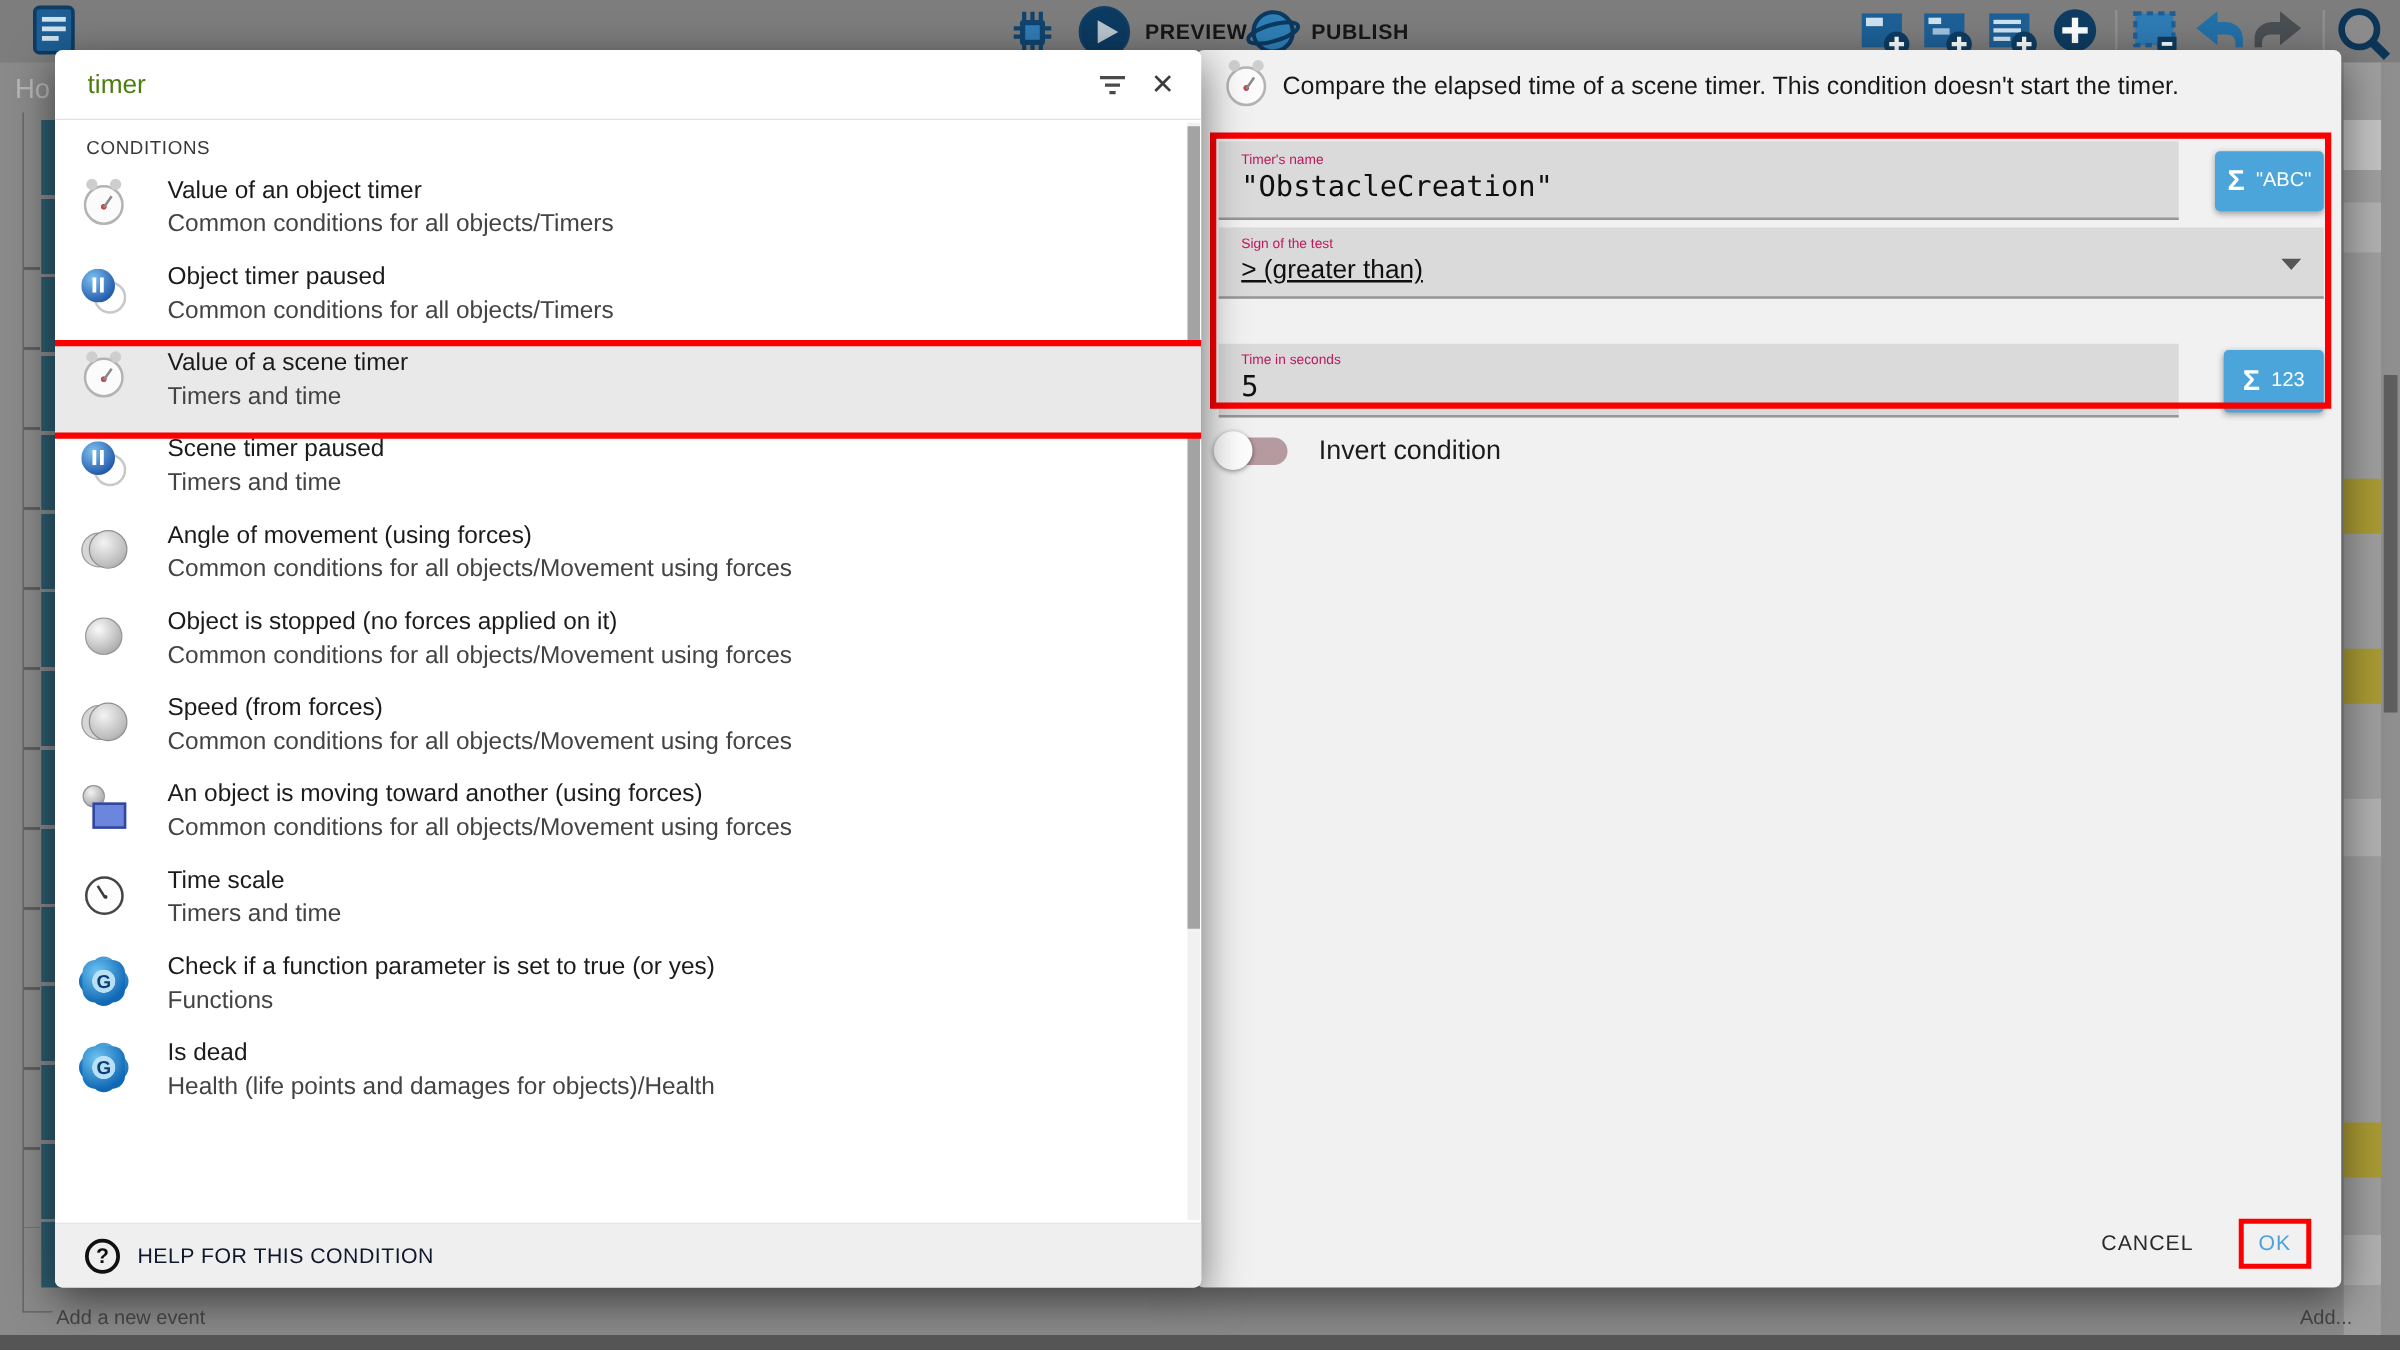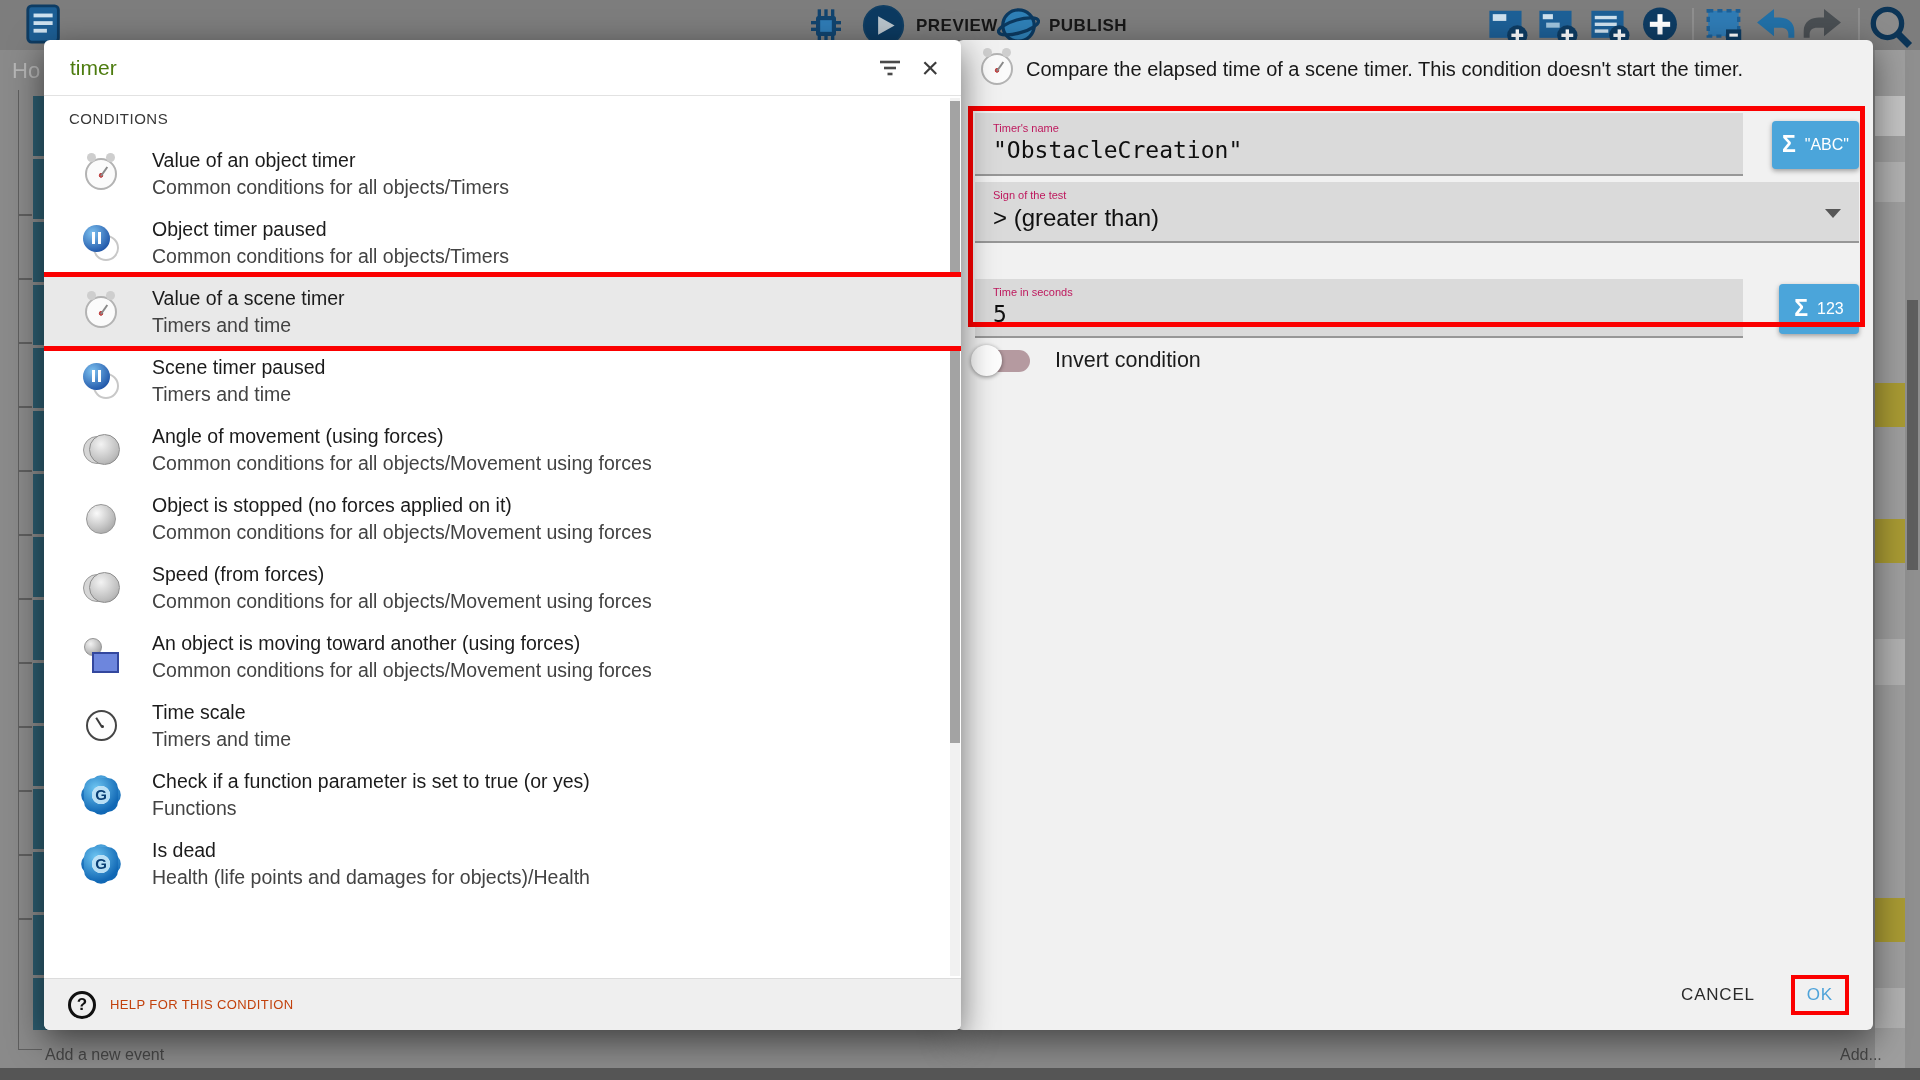--- a/index.html
+++ b/index.html
@@ -30,34 +30,34 @@
   
   .search-panel { position:absolute; left:44px; top:40px; width:917px; height:990px; background:#fff;
     border-radius:6px; box-shadow:0 10px 34px rgba(0,0,0,.55); display:flex; flex-direction:column; z-index:3; }
   .sp-header { flex:none; height:56px; display:flex; align-items:center; padding:0 22px 0 26px; gap:18px;
     border-bottom:1px solid #e2e2e2; }
   .sp-search { flex:1; border:none; outline:none; font-size:21px; color:#4d7c0f; background:transparent;
     font-family:"Liberation Sans", sans-serif; }
   .sp-close { font-size:30px; color:#3c3c3c; line-height:1; cursor:pointer; }
   .sp-list { flex:1; position:relative; overflow:hidden; padding-top:10px; }
   .sp-section { padding:4px 0 12px 25px; font-size:15px; color:#383838; letter-spacing:.5px; }
-  .cond-item { height:69px; display:flex; align-items:center; padding-left:18px; position:relative; cursor:pointer; }
+  .cond-item { height:69px; display:flex; position:relative; cursor:pointer; }
   .cond-item.selected { background:#e9e9e9; box-shadow:0 0 0 5px #fb0000; z-index:2; }
   .cond-icon-wrap { width:50px; height:50px; flex:none; margin:0 26px 0 14px;
     display:flex; align-items:center; justify-content:center; }
   .cond-text { line-height:27px; }
   .cond-title { font-size:19.5px; color:#1b1b1b; }
   .cond-sub { font-size:19.5px; color:#434343; }
   .sp-scroll-track { position:absolute; right:1px; top:2px; bottom:2px; width:10px; background:#f1f1f1; }
   .sp-scroll-thumb { position:absolute; right:0; top:3px; width:10px; height:642px; background:#a3a3a3; }
   .sp-help { flex:none; height:52px; background:#efefef; border-top:1px solid #dcdcdc; display:flex;
     align-items:center; gap:14px; padding:0 24px; border-radius:0 0 6px 6px; cursor:pointer; }
   .help-q { width:28px; height:28px; border:3px solid #101010; border-radius:50%; display:flex;
     align-items:center; justify-content:center; font-weight:bold; font-size:17px; color:#101010; }
-  .sp-help-label { font-size:13px; color:#c2410c; letter-spacing:.4px; }
+  .sp-help-label { font-size:17px; color:#0f172a; letter-spacing:.4px; }
 
   
   .cond-icon { position:relative; display:block; }
   .alarm-clock-icon { width:32px; height:32px; border:2px solid #b3b3b3; border-radius:50%;
     background:radial-gradient(circle at 50% 55%, #c24848 0 2px, #fbfbfb 2.6px); }
   .alarm-clock-icon::before { content:""; position:absolute; top:-7px; left:0; width:9px; height:9px;
     border-radius:50%; background:#cecece; box-shadow:19px 0 0 #cecece; }
   .alarm-clock-icon::after { content:""; position:absolute; left:13px; top:5px; width:2px; height:11px;
     background:#8a8a8a; transform:rotate(35deg); transform-origin:bottom center; }
   .pause-clock-icon { width:36px; height:36px; }
@@ -104,21 +104,21 @@
     border-radius:6px; box-shadow:0 10px 34px rgba(0,0,0,.5); z-index:2; }
   .desc-row { position:absolute; left:24px; top:13px; right:14px; display:flex; align-items:center; gap:13px; }
   .desc-text { font-size:20px; color:#181818; }
   .params-annotation { position:absolute; left:11px; top:66px; width:897px; height:221px;
     border:5px solid #fb0000; pointer-events:none; z-index:5; }
   .params { position:absolute; left:18px; top:73px; width:884px; }
   .p-row { display:flex; align-items:center; margin-bottom:6px; }
   .p-field { flex:1; background:#dadada; border-bottom:2px solid #979797; padding:9px 18px 11px; cursor:text; }
   .p-label { font-size:11px; color:#be185d; }
   .p-value { font-size:23px; color:#0f0f0f; margin-top:3px; font-family:"DejaVu Sans Mono", monospace; }
-  .p-value.sans { font-family:"Liberation Sans", sans-serif; font-size:24px; }
+  .p-value.sans { font-family:"Liberation Sans", sans-serif; font-size:21px;text-decoration:underline; }
   .p-field.slim { padding:7px 18px 9px; }
   .p-field.has-caret { position:relative; }
   .p-field.has-caret::after { content:""; position:absolute; right:18px; top:50%; margin-top:-3px;
     border-left:8px solid transparent; border-right:8px solid transparent; border-top:9px solid #565656; }
   .p-btnzone { width:116px; flex:none; display:flex; justify-content:flex-end; }
   .sigma-btn { height:48px; min-width:86px; padding:0 10px; background:#4ba5da; border-radius:4px; border:none;
     color:#fff; display:flex; align-items:center; justify-content:center; gap:9px; cursor:pointer;
     box-shadow:0 2px 5px rgba(0,0,0,.35); font-family:"Liberation Sans", sans-serif; }
   .sigma-glyph { font-size:23px; font-weight:bold; line-height:1; }
   .sigma-label { font-size:16px; }

